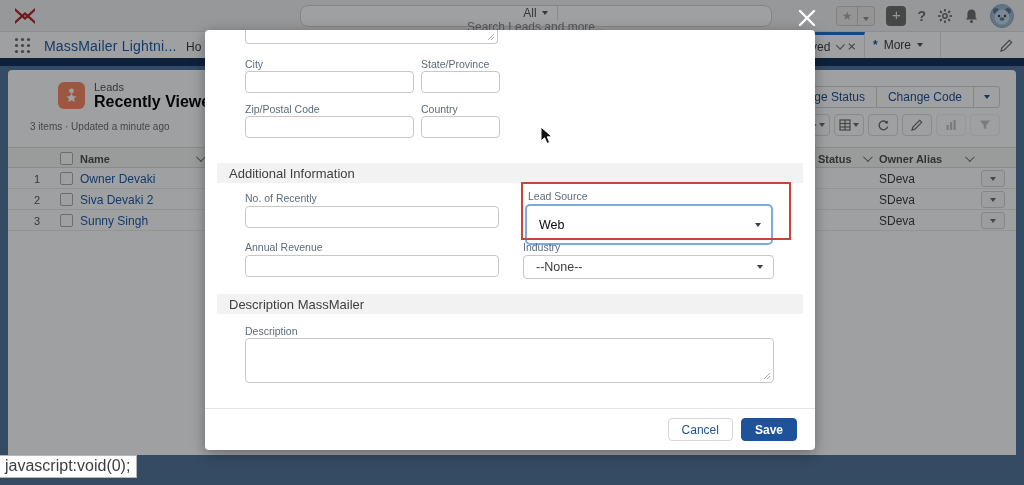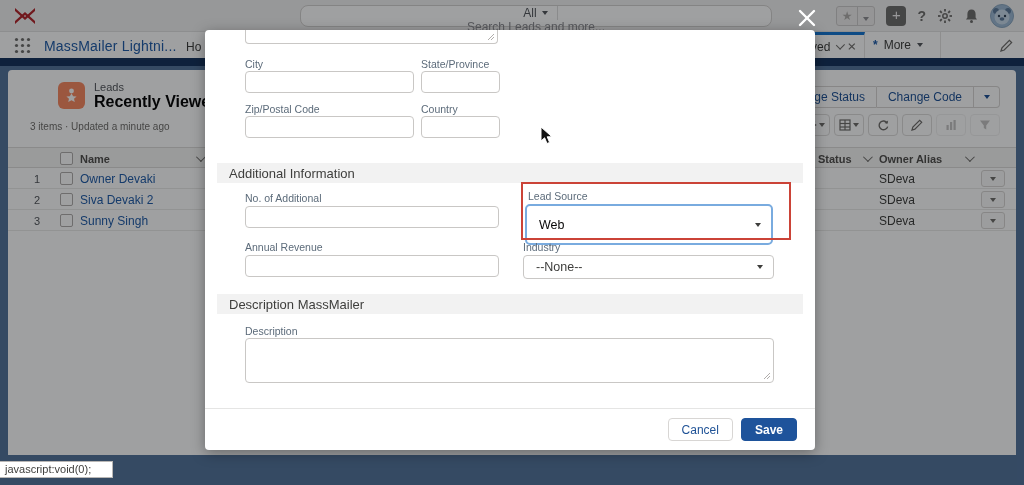--- a/index.html
+++ b/index.html
@@ -87,21 +87,21 @@
   .combo .caret-down { position:absolute; right:10px; }
   .resize-h { position:absolute; right:2px; bottom:2px; width:8px; height:8px; }
 
   #street-ta { left:40px; top:0; width:253px; height:14px; border:1px solid #c9c7c5; border-top:none; border-radius:0 0 4px 4px; }
   #modal-footer { position:absolute; left:0; bottom:0; width:610px; height:42px; border-top:1px solid #e5e5e4; display:flex; align-items:center; justify-content:flex-end; gap:8px; padding-right:18px; }
   .ftr-btn { height:23px; border:1px solid #d8d6d4; border-radius:4px; background:#fff; color:#1f5296; font-size:12px; padding:0 13px; display:flex; align-items:center; }
   .ftr-btn.brand { background:#1e539b; border-color:#1e539b; color:#fff; font-weight:bold; }
 
   #red-annotation { left:521px; top:182px; width:270px; height:58px; border:2px solid #cb4337; z-index:21; }
   #cursor { left:540px; top:126px; z-index:40; }
-  #status-tooltip { left:0; bottom:7px; z-index:40; background:#fff; border:1px solid #b9b7b5; border-left:none; font-size:11px; color:#3e3e3c; padding:1px 21px 2px 5px; }
+  #status-tooltip { left:0; bottom:7px; z-index:40; background:#fff; border:1px solid #b9b7b5; border-left:none; font-size:16px; color:#3e3e3c; padding:1px 6px 2px 5px; }
 </style>
 </head>
 <body>
 
 <div id="screen">
 
   <div id="page-bg" class="abs"></div>
 
   <div id="global-header" class="abs">
     <div id="logo" class="abs">
@@ -344,21 +344,21 @@
     <span class="fld-label" style="left:216px; top:28px">State/Province</span>
     <span class="inputbox" style="left:216px; top:41px; width:79px; height:22px"></span>
 
     <span class="fld-label" style="left:40px; top:73px">Zip/Postal Code</span>
     <span class="inputbox" style="left:40px; top:86px; width:169px; height:22px"></span>
     <span class="fld-label" style="left:216px; top:73px">Country</span>
     <span class="inputbox" style="left:216px; top:86px; width:79px; height:22px"></span>
 
     <div class="section-band" style="top:133px">Additional Information</div>
 
-    <span class="fld-label" style="left:40px; top:162px">No. of Additional</span>
+    <span class="fld-label" style="left:40px; top:162px">No. of Recently</span>
     <span class="inputbox" style="left:40px; top:176px; width:254px; height:22px"></span>
 
     <span class="fld-label" style="left:323px; top:160px">Lead Source</span>
     <span class="combo" style="left:320px; top:174px; width:248px; height:41px; border:2px solid #79abdf; border-radius:5px">
       <span>Web</span>
       <span class="caret-down sm" style="border-top-color:#3e3e3c"></span>
     </span>
 
     <span class="fld-label" style="left:40px; top:211px">Annual Revenue</span>
     <span class="inputbox" style="left:40px; top:225px; width:254px; height:22px"></span>

